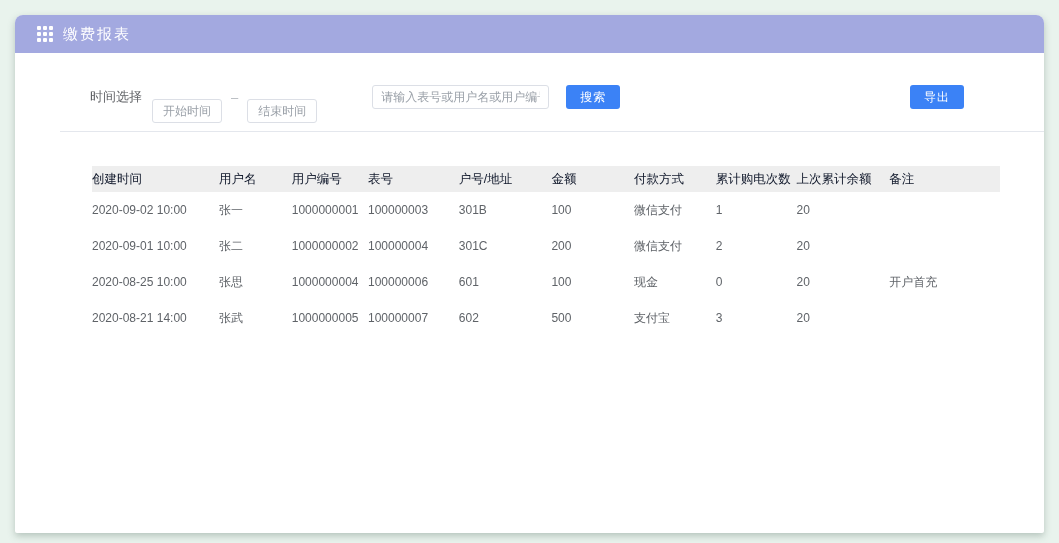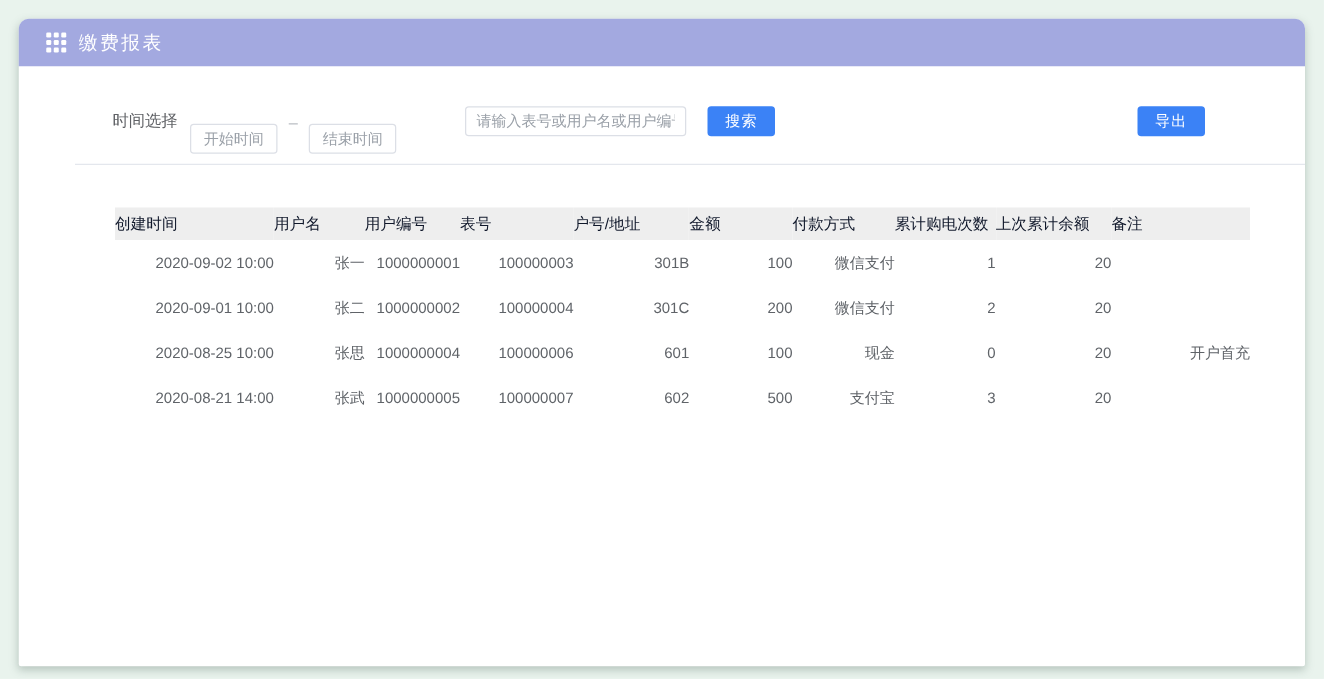--- a/index.html
+++ b/index.html
@@ -109,21 +109,21 @@
   thead th {
     background: #EEEEEE;
     color: #0f172a;
     font-weight: normal;
     height: 26px;
     text-align: left;
     font-size: 12.5px;
   }
   tbody td {
     height: 36px;
-    text-align: right;
+    text-align: left;
     font-size: 12px;
     color: #5f6368;
   }
   th:nth-child(1),  td:nth-child(1)  { width: 14.0%; }
   th:nth-child(2),  td:nth-child(2)  { width: 8.0%;  }
   th:nth-child(3),  td:nth-child(3)  { width: 8.4%;  }
   th:nth-child(4),  td:nth-child(4)  { width: 10.0%; }
   th:nth-child(5),  td:nth-child(5)  { width: 10.2%; }
   th:nth-child(6),  td:nth-child(6)  { width: 9.1%;  }
   th:nth-child(7),  td:nth-child(7)  { width: 9.0%;  }

